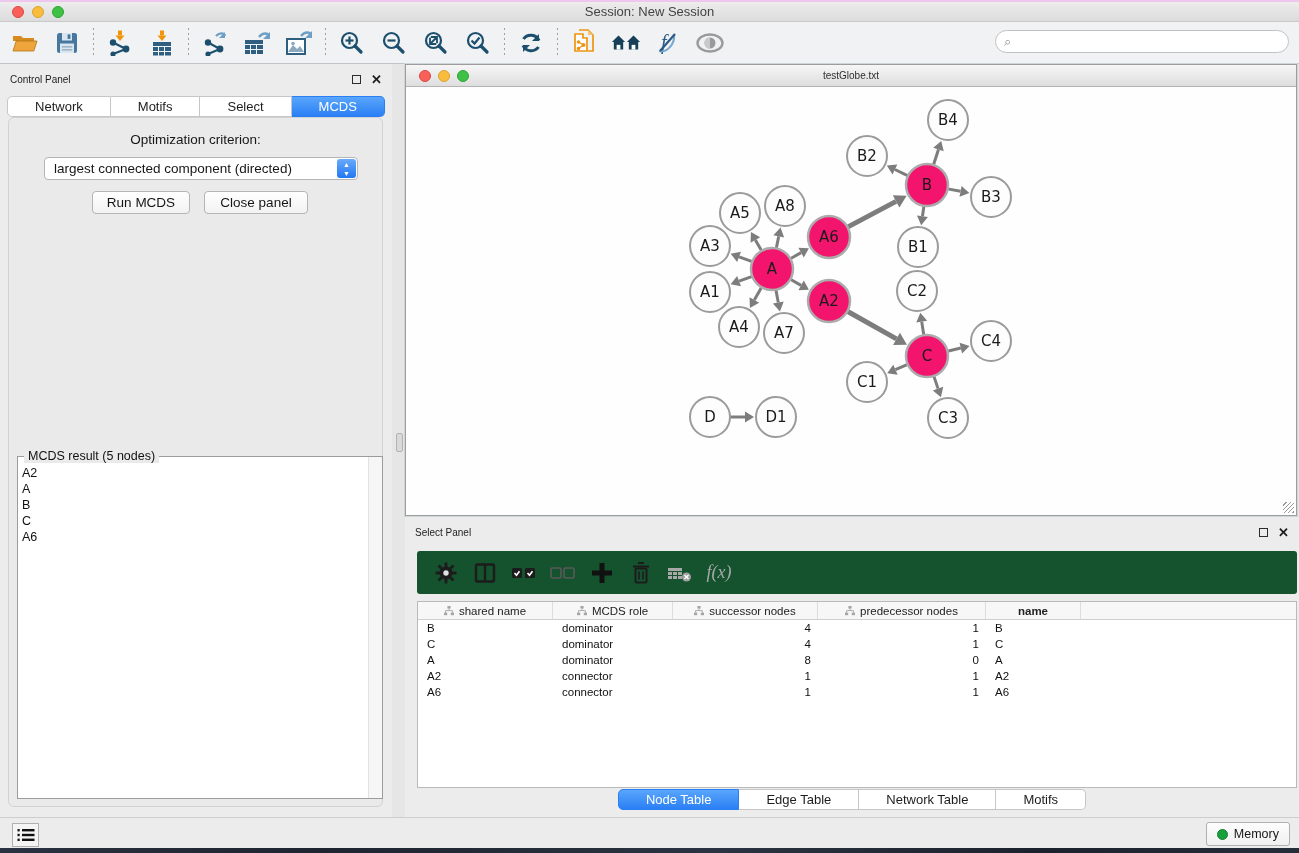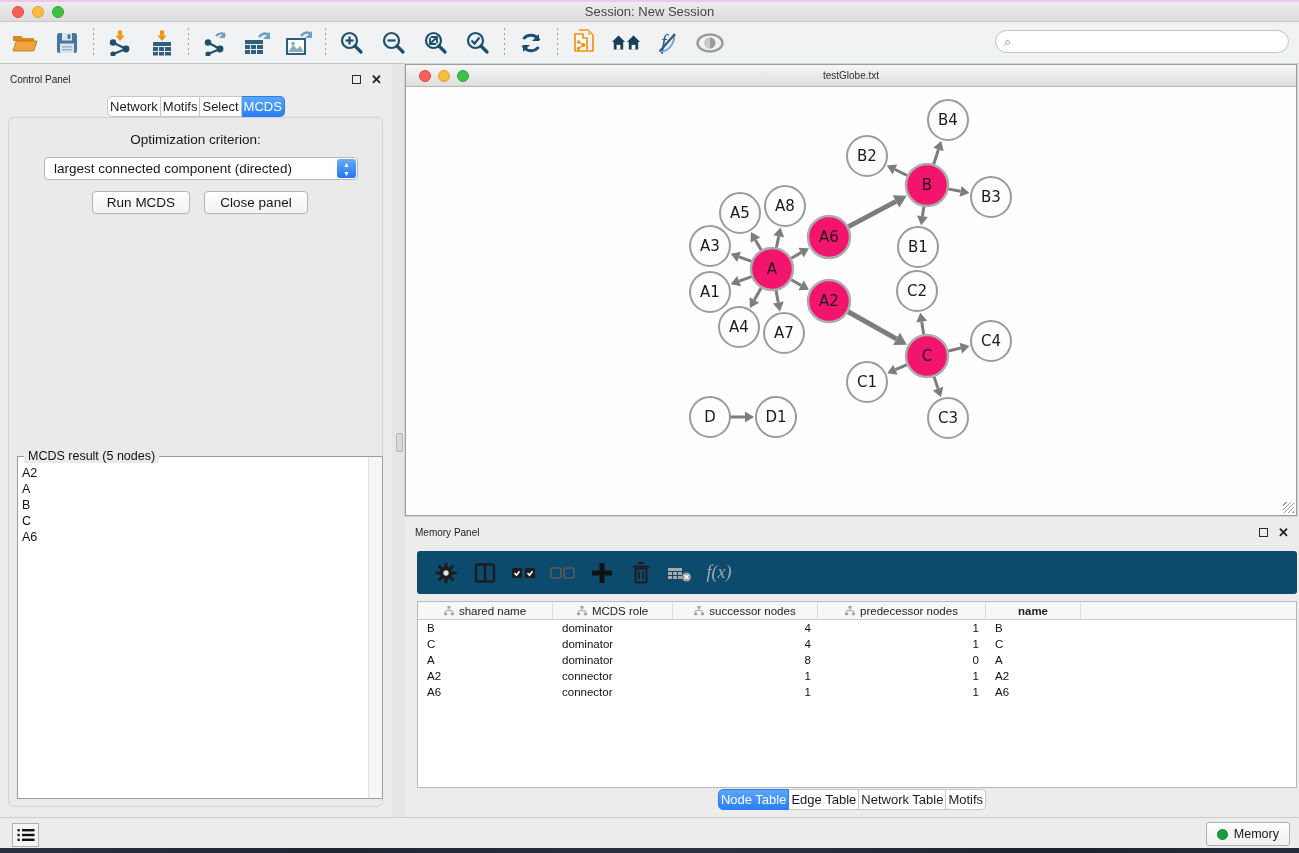--- a/index.html
+++ b/index.html
@@ -32,21 +32,21 @@
 
   
   #control-panel { left:0; top:64px; width:392px; height:753px; background:#ececec; }
   .panel-head { height:30px; display:flex; align-items:center; padding:0 10px; }
   .panel-title { font-size:10px; color:#1d1d1d; }
   .panel-head .spacer { flex:1; }
   .float-box { width:9px; height:9px; border:1.6px solid #2c2c2c; margin-right:10px; cursor:pointer; }
   .close-x { font-size:13px; font-weight:bold; color:#1d1d1d; cursor:pointer; line-height:9px; }
 
   #cp-tabs { position:absolute; left:0; top:32px; width:392px; display:flex; justify-content:center; }
-  .seg-tab { height:21px; line-height:20px; padding:0 2px; font-size:13px; background:#fff;
+  .seg-tab { height:21px; line-height:20px; padding:0 27px; font-size:13px; background:#fff;
     border:1px solid #c6c6c6; border-left:none; color:#1c1c1c; cursor:pointer; white-space:nowrap; }
   .seg-tab:first-child { border-left:1px solid #c6c6c6; border-radius:5px 0 0 5px; }
   .seg-tab:last-child { border-radius:0 5px 5px 0; }
   .seg-tab.active { background:linear-gradient(#5aa6fc,#2a7ff4); border-color:#2a7ff4; color:#fff; }
 
   #cp-inner { position:absolute; left:8px; top:53px; width:375px; height:690px;
     background:#eaeaea; border:1px solid #d2d2d2; border-radius:6px; }
   #opt-label { position:absolute; left:0; top:14px; width:100%; text-align:center; font-size:13.5px; color:#161616;}
   #opt-select { position:absolute; left:35px; top:39px; width:314px; height:23px; background:#fff;
     border:1px solid #b5b5b5; border-radius:4px; font-size:13.5px; color:#161616;
@@ -83,21 +83,21 @@
   #net-grip { position:absolute; right:2px; bottom:2px; width:11px; height:11px;
     background:repeating-linear-gradient(135deg, rgba(0,0,0,0) 0 2px, #9a9a9a 2px 3px); cursor:nwse-resize; }
   #split-v { left:396px; top:433px; width:7px; height:19px; background:#d9d9d9;
     border:1px solid #b3b3b3; border-radius:2px; cursor:col-resize; }
   #split-h { left:843px; top:517px; width:15px; height:7px; background:#d9d9d9;
     border:1px solid #b3b3b3; border-radius:2px; cursor:row-resize; }
 
   
   #table-panel { left:405px; top:517px; width:894px; height:300px; background:#ececec; }
   #tp-toolbar { position:absolute; left:12px; top:34px; width:880px; height:43px;
-    background:#0c4a6e; border-radius:3px; display:flex; align-items:center; padding-left:16px; }
+    background:#14532d; border-radius:3px; display:flex; align-items:center; padding-left:16px; }
   .tp-icon { width:26px; height:26px; display:flex; align-items:center; justify-content:center;
     margin-right:13px; cursor:pointer; }
   .tp-icon.disabled { cursor:default; }
   #fx-top { font-family:"Liberation Serif", serif; font-style:italic; font-size:18px; color:#a9a9a9; }
 
   #node-table { position:absolute; left:12px; top:84px; width:880px; height:187px;
     background:#fff; border:1px solid #b9b9b9; overflow:hidden; }
   #thead { display:flex; height:18px; background:#f7f7f7; border-bottom:1px solid #cfcfcf; }
   .th { display:flex; align-items:center; justify-content:center; font-size:11.5px; color:#222;
     border-right:1px solid #dddddd; height:100%; gap:5px; }
@@ -436,21 +436,21 @@
         <text x="370" y="330" dy=".35em" text-anchor="middle" font-size="15" fill="#1A1A1A" font-family="DejaVu Sans, sans-serif">D1</text>
       </svg>
     <div id="net-grip"></div>
   </div>
 </div>
 <div id="split-v" class="abs"></div>
 <div id="split-h" class="abs"></div>
 
 <div id="table-panel" class="abs">
   <div class="panel-head">
-    <span class="panel-title">Memory Panel</span>
+    <span class="panel-title">Select Panel</span>
     <span class="spacer"></span>
     <span class="float-box"></span>
     <span class="close-x">✕</span>
   </div>
   <div id="tp-toolbar">
     <span class="tp-icon">
       <svg width="24" height="24" viewBox="0 0 24 24">
           <g fill="#1c1c1c">
             <rect x="10.6" y="1.5" width="2.8" height="4.5"></rect>
             <rect x="10.6" y="1.5" width="2.8" height="4.5" transform="rotate(45 12 12)"></rect>

